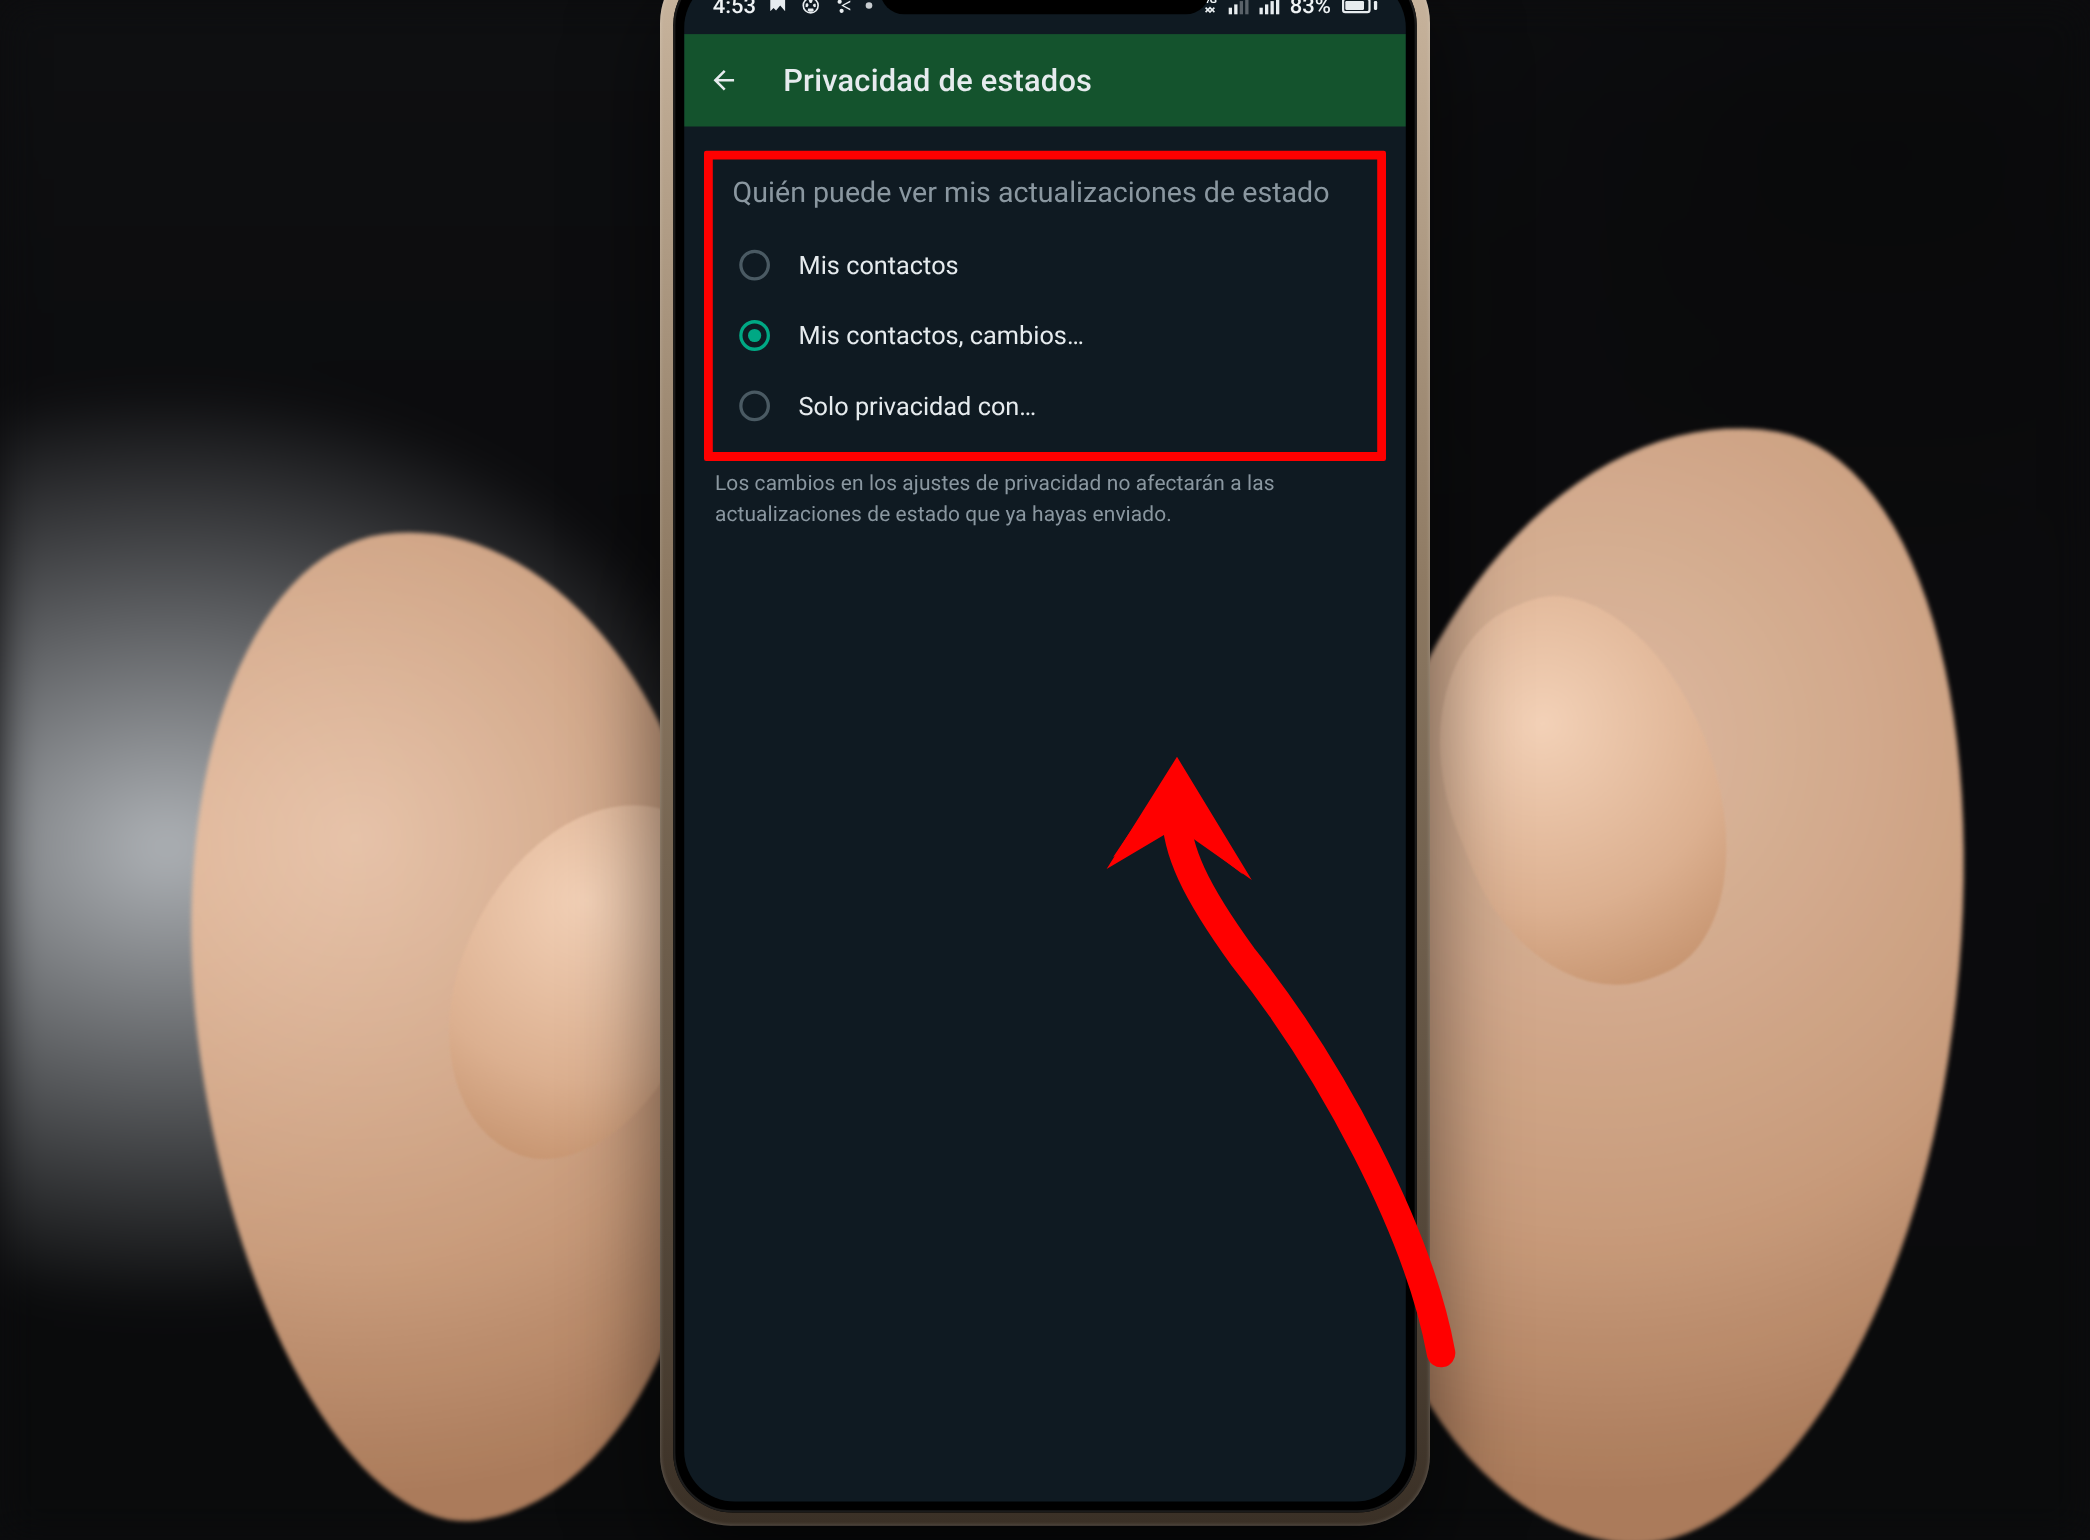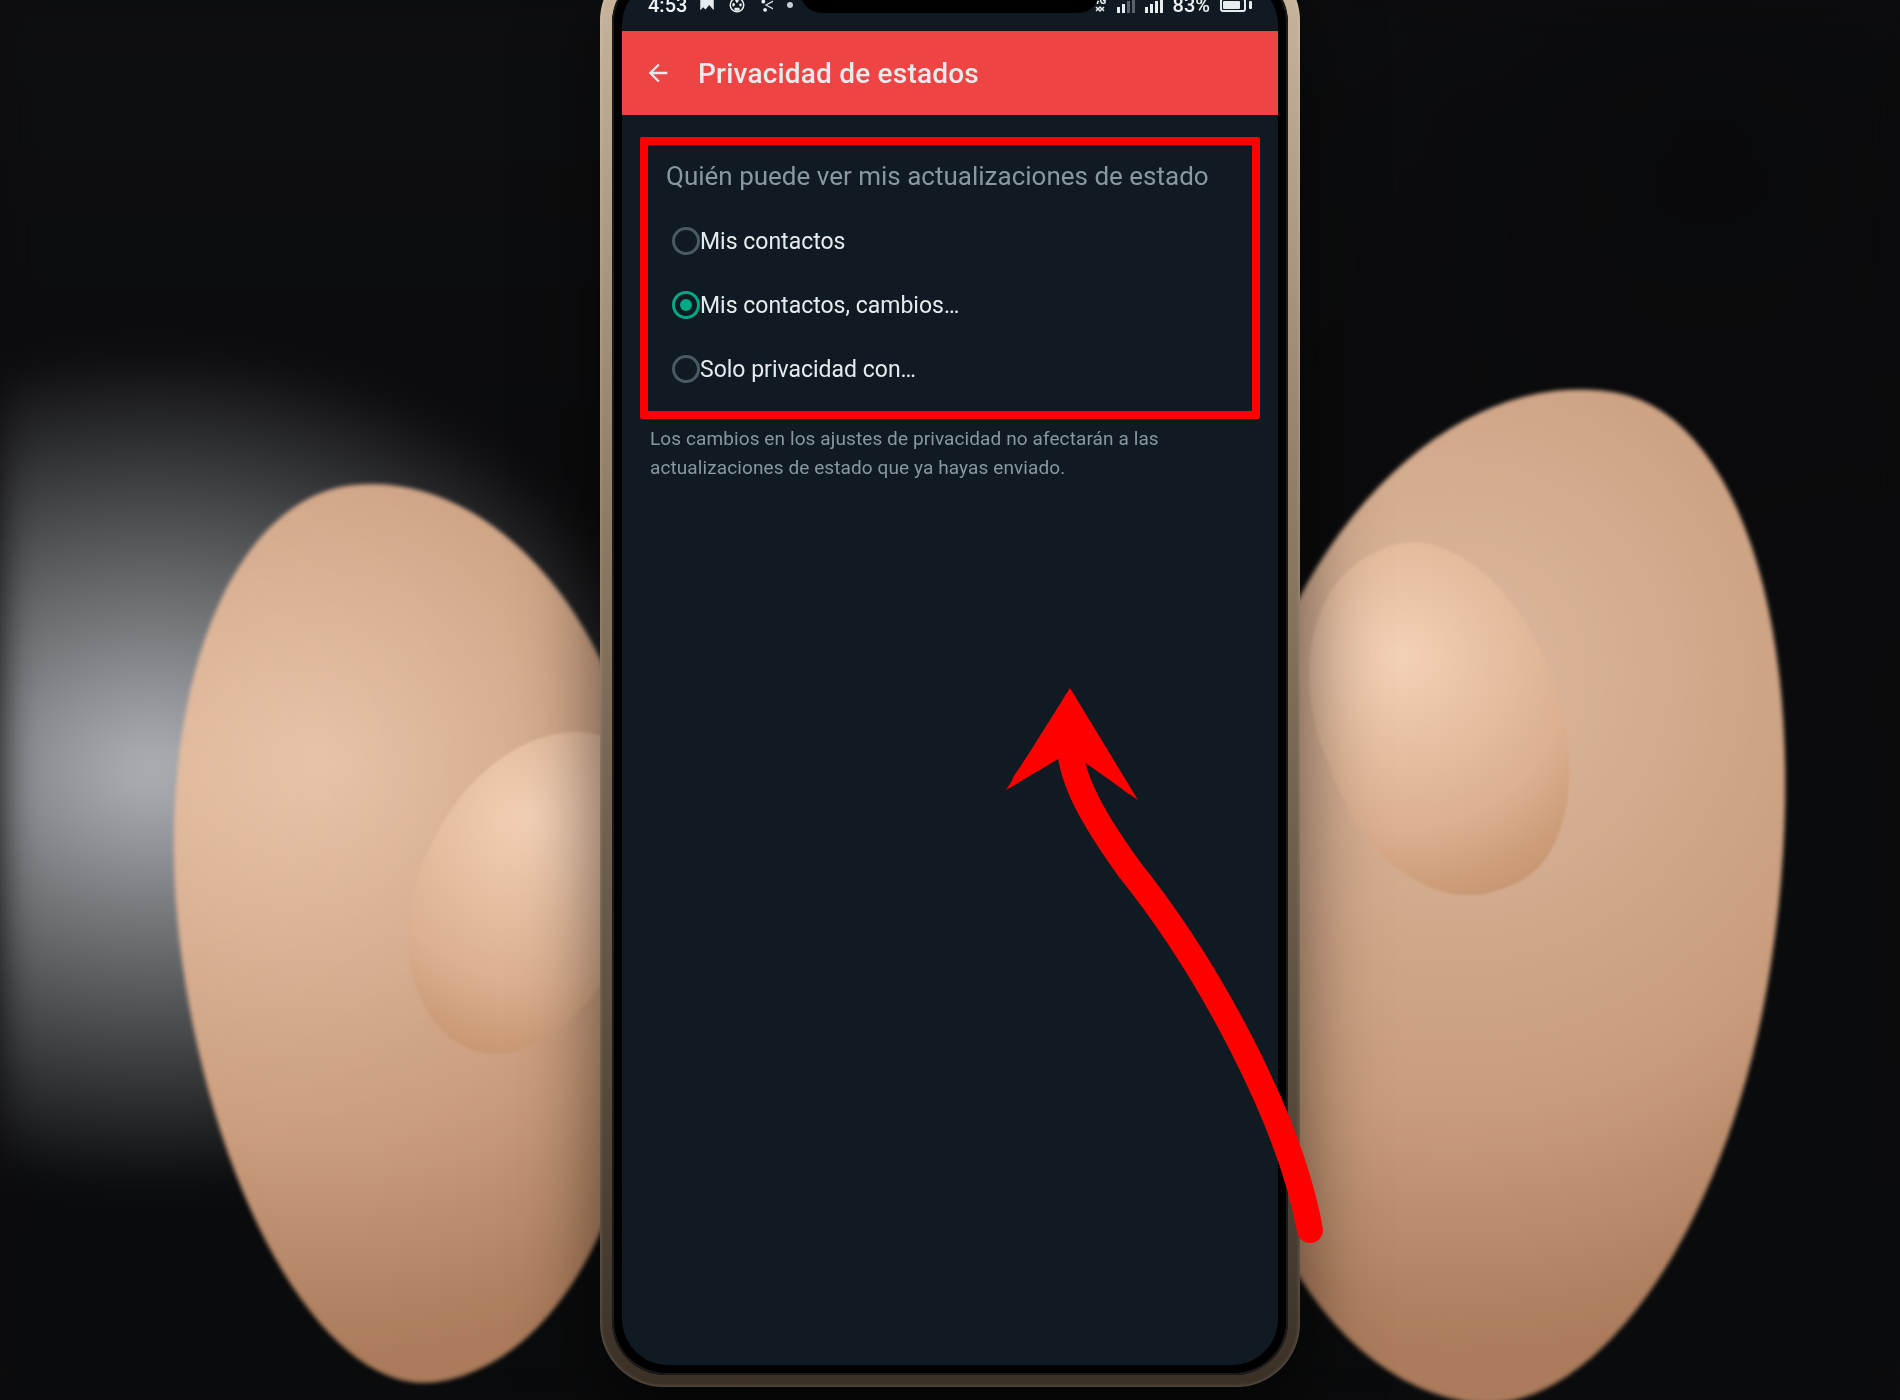--- a/index.html
+++ b/index.html
@@ -85,38 +85,38 @@
   .sig.dim i:nth-child(3),.sig.dim i:nth-child(4){opacity:.35}
   .batt { display:inline-flex; align-items:center; gap:3px; }
   .batt .shell { width: 26px; height: 14px; border: 2px solid #e7ecef; border-radius: 3px; position: relative; }
   .batt .fill { position:absolute; inset:1px; width: 78%; background: #e7ecef; border-radius:1px; }
   .batt .cap { width:3px; height:8px; background:#e7ecef; border-radius:1px; }
   .net { font-size: 10px; line-height: 9px; font-weight:700; letter-spacing:.2px; text-align:left; }
 
   
   .appbar {
     height: 84px;
-    background: #ef4444;
-    display: flex; align-items: center; gap: 22px;
+    background: #14532d;
+    display: flex; align-items: center; gap: 36px;
     padding: 0 18px;
     color: #e6ebee;
   }
   .appbar .back { width: 36px; height: 36px; display:flex; align-items:center; justify-content:center; cursor:pointer; border-radius: 18px; }
   .appbar .title { font-size: 28px; font-weight: 500; letter-spacing: .2px; }
 
   
   .content { padding: 22px 18px; color: #9aa6ad; }
   .highlight-box {
     border: 8px solid #ff0000;
     border-radius: 2px;
     padding: 6px 6px 10px 6px;
   }
   .section-title { font-size: 26px; color: #8a97a0; margin: 10px 10px 18px 12px; }
   .radio-row {
-    display:flex; align-items:center; 
+    display:flex; align-items:center; gap: 26px;
     padding: 18px 10px 18px 18px;
     color: #e6ebee; font-size: 23px; cursor:pointer;
   }
   .radio {
     width: 28px; height: 28px; border-radius: 50%;
     border: 3px solid #4a5a63; display:flex; align-items:center; justify-content:center;
   }
   .radio.selected { border-color: #00a884; }
   .radio.selected::after { content:""; width: 12px; height:12px; border-radius:50%; background:#00a884; }
   .helper {

